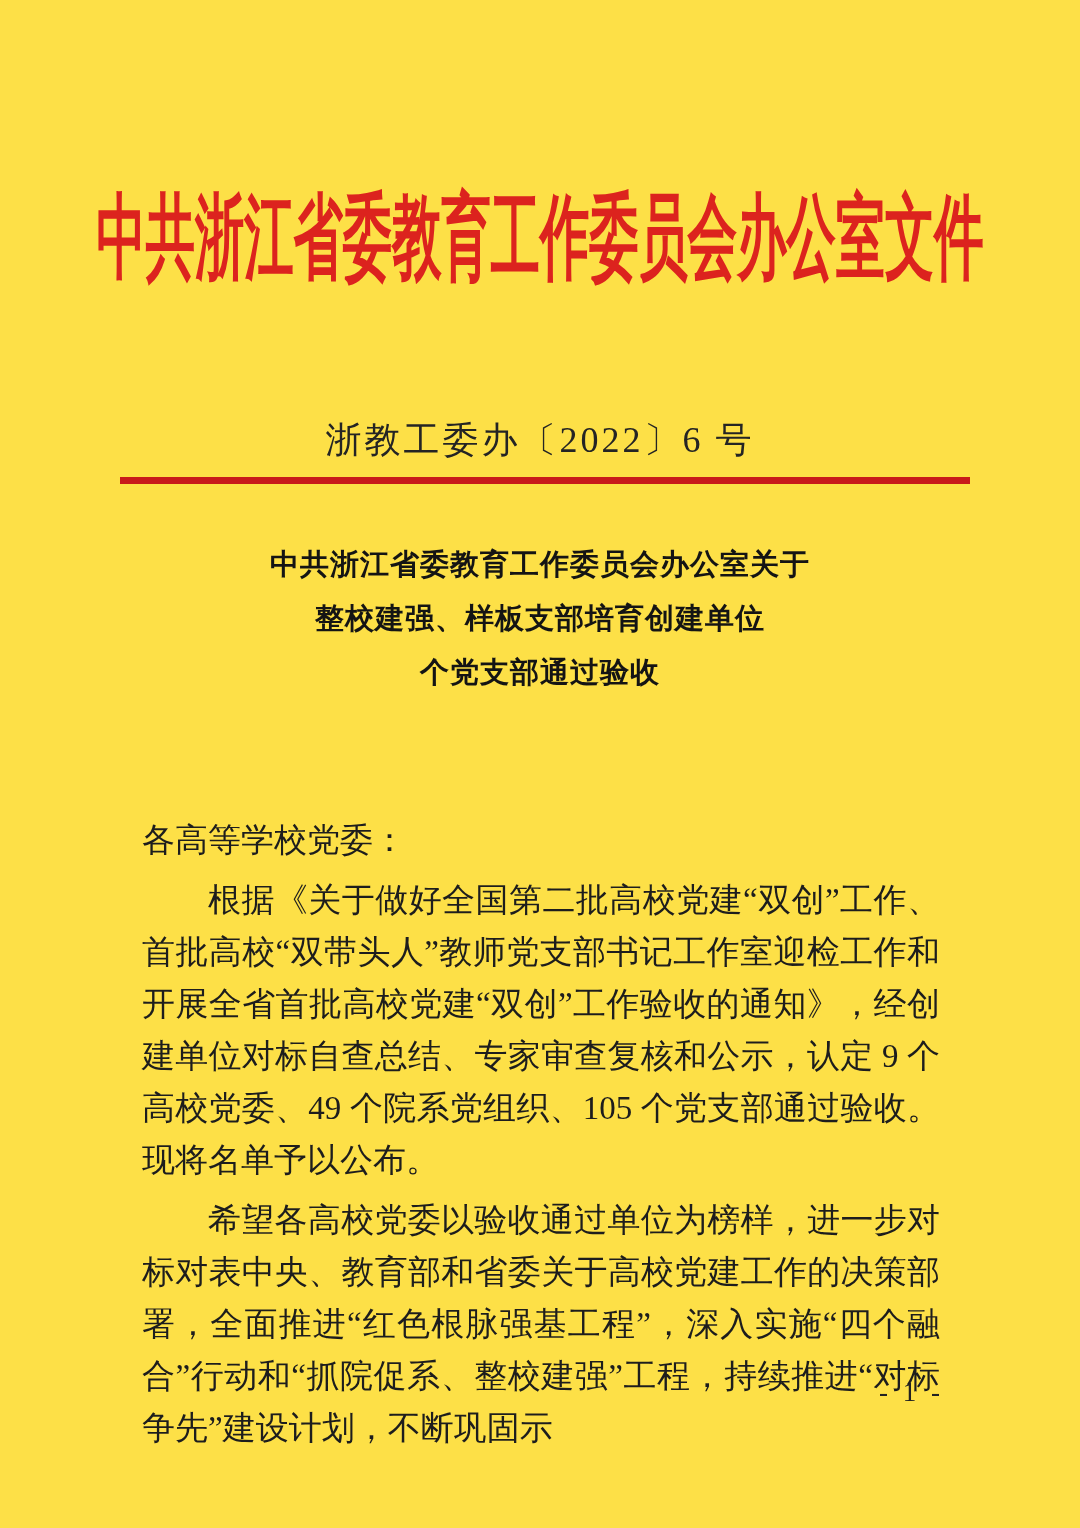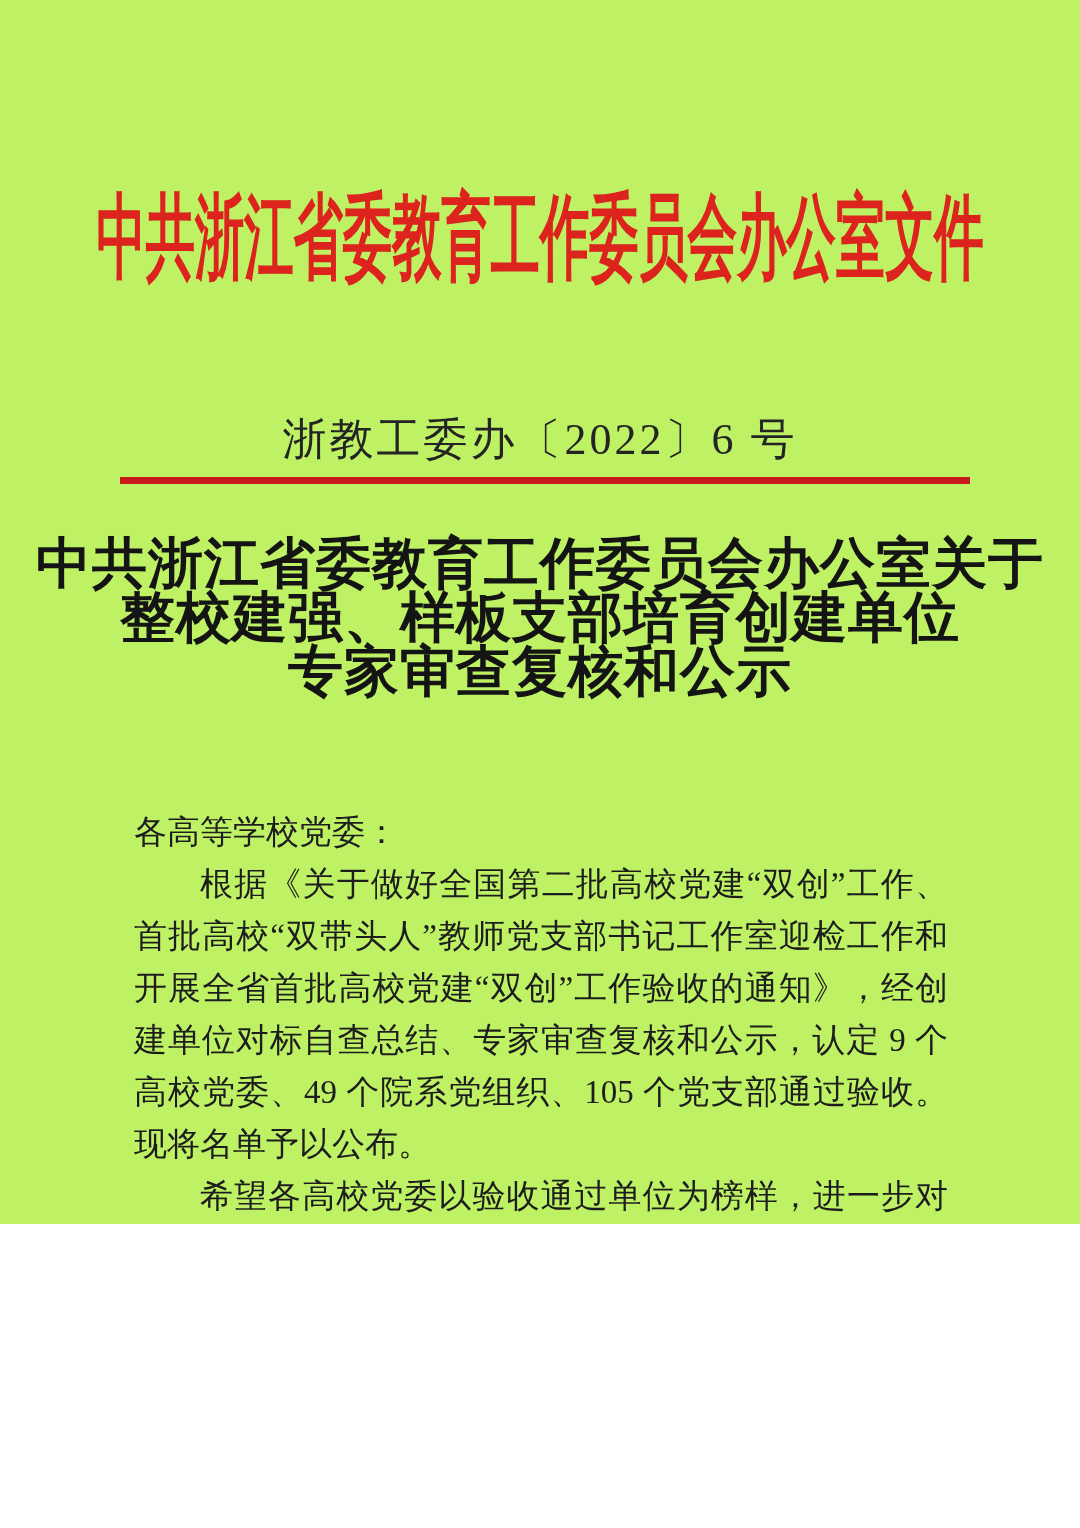--- a/index.html
+++ b/index.html
@@ -3,23 +3,23 @@
 <meta charset="utf-8">
 <style>
   * { margin: 0; padding: 0; box-sizing: border-box; }
   html, body {
     background: #ffffff;
     font-family: "Liberation Serif", "DejaVu Serif", serif;
   }
   .page {
     position: relative;
     width: 1080px;
-    height: 1224px;
+    height: 1528px;
     margin: 0 auto;
-    background: #bef264;
+    background: #fde047;
     overflow: hidden;
     color: #1d1d1d;
   }
 
   
   .banner-wrap {
     position: absolute;
     top: 190px;
     left: 0;
     width: 1080px;
@@ -39,21 +39,21 @@
     letter-spacing: 0;
   }
 
   
   .doc-number {
     position: absolute;
     top: 419px;
     left: 0;
     width: 1080px;
     text-align: center;
-    font-size: 44px;
+    font-size: 36px;
     line-height: 42px;
     color: #242424;
     letter-spacing: 3px;
   }
 
   
   .red-rule {
     position: absolute;
     top: 477px;
     left: 120px;
@@ -62,40 +62,40 @@
     background: #c81a1a;
   }
 
   
   .title {
     position: absolute;
     top: 537px;
     left: 0;
     width: 1080px;
     text-align: center;
-    font-size: 55px;
+    font-size: 29px;
     line-height: 54px;
     font-weight: 700;
     color: #141414;
     letter-spacing: 1px;
   }
   .title .title-line { display: block; }
 
   
   .body-text {
     position: absolute;
     top: 806px;
     left: 134px;
     width: 814px;
     font-size: 33px;
     line-height: 52px;
     color: #1d1d1d;
     text-align: justify;
   }
-  .body-text p { margin: 0; }
+  .body-text p { margin: 8px; }
   .body-text .para { text-indent: 2em; }
 
   
   .page-number {
     position: absolute;
     top: 1376px;
     right: 136px;
     font-size: 27px;
     line-height: 32px;
     color: #222222;
@@ -112,21 +112,21 @@
     <div class="banner-text">中共浙江省委教育工作委员会办公室文件</div>
   </div>
 
   <div class="doc-number">浙教工委办〔2022〕6 号</div>
 
   <div class="red-rule"></div>
 
   <h1 class="title">
     <span class="title-line">中共浙江省委教育工作委员会办公室关于</span>
     <span class="title-line">整校建强、样板支部培育创建单位</span>
-    <span class="title-line">专家审查复核和公示</span>
+    <span class="title-line">个党支部通过验收</span>
   </h1>
 
   <div class="body-text">
     <p class="salutation">各高等学校党委：</p>
     <p class="para">根据《关于做好全国第二批高校党建“双创”工作、首批高校“双带头人”教师党支部书记工作室迎检工作和开展全省首批高校党建“双创”工作验收的通知》，经创建单位对标自查总结、专家审查复核和公示，认定 9 个高校党委、49 个院系党组织、105 个党支部通过验收。现将名单予以公布。</p>
     <p class="para">希望各高校党委以验收通过单位为榜样，进一步对标对表中央、教育部和省委关于高校党建工作的决策部署，全面推进“红色根脉强基工程”，深入实施“四个融合”行动和“抓院促系、整校建强”工程，持续推进“对标争先”建设计划，不断巩固示</p>
   </div>
 
   <div class="page-number">- 1 -</div>
 

